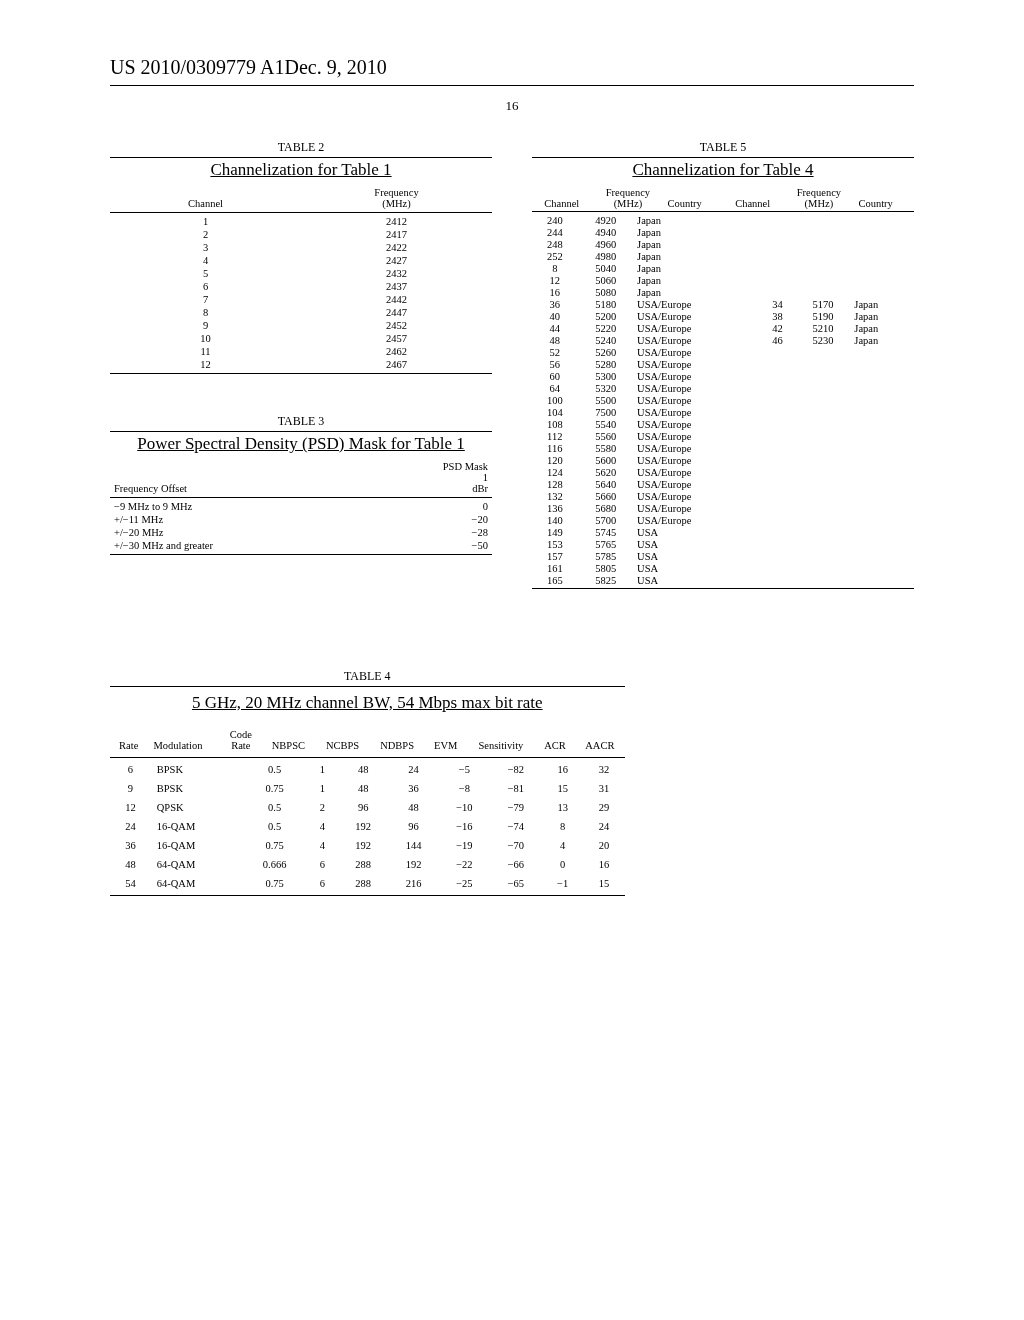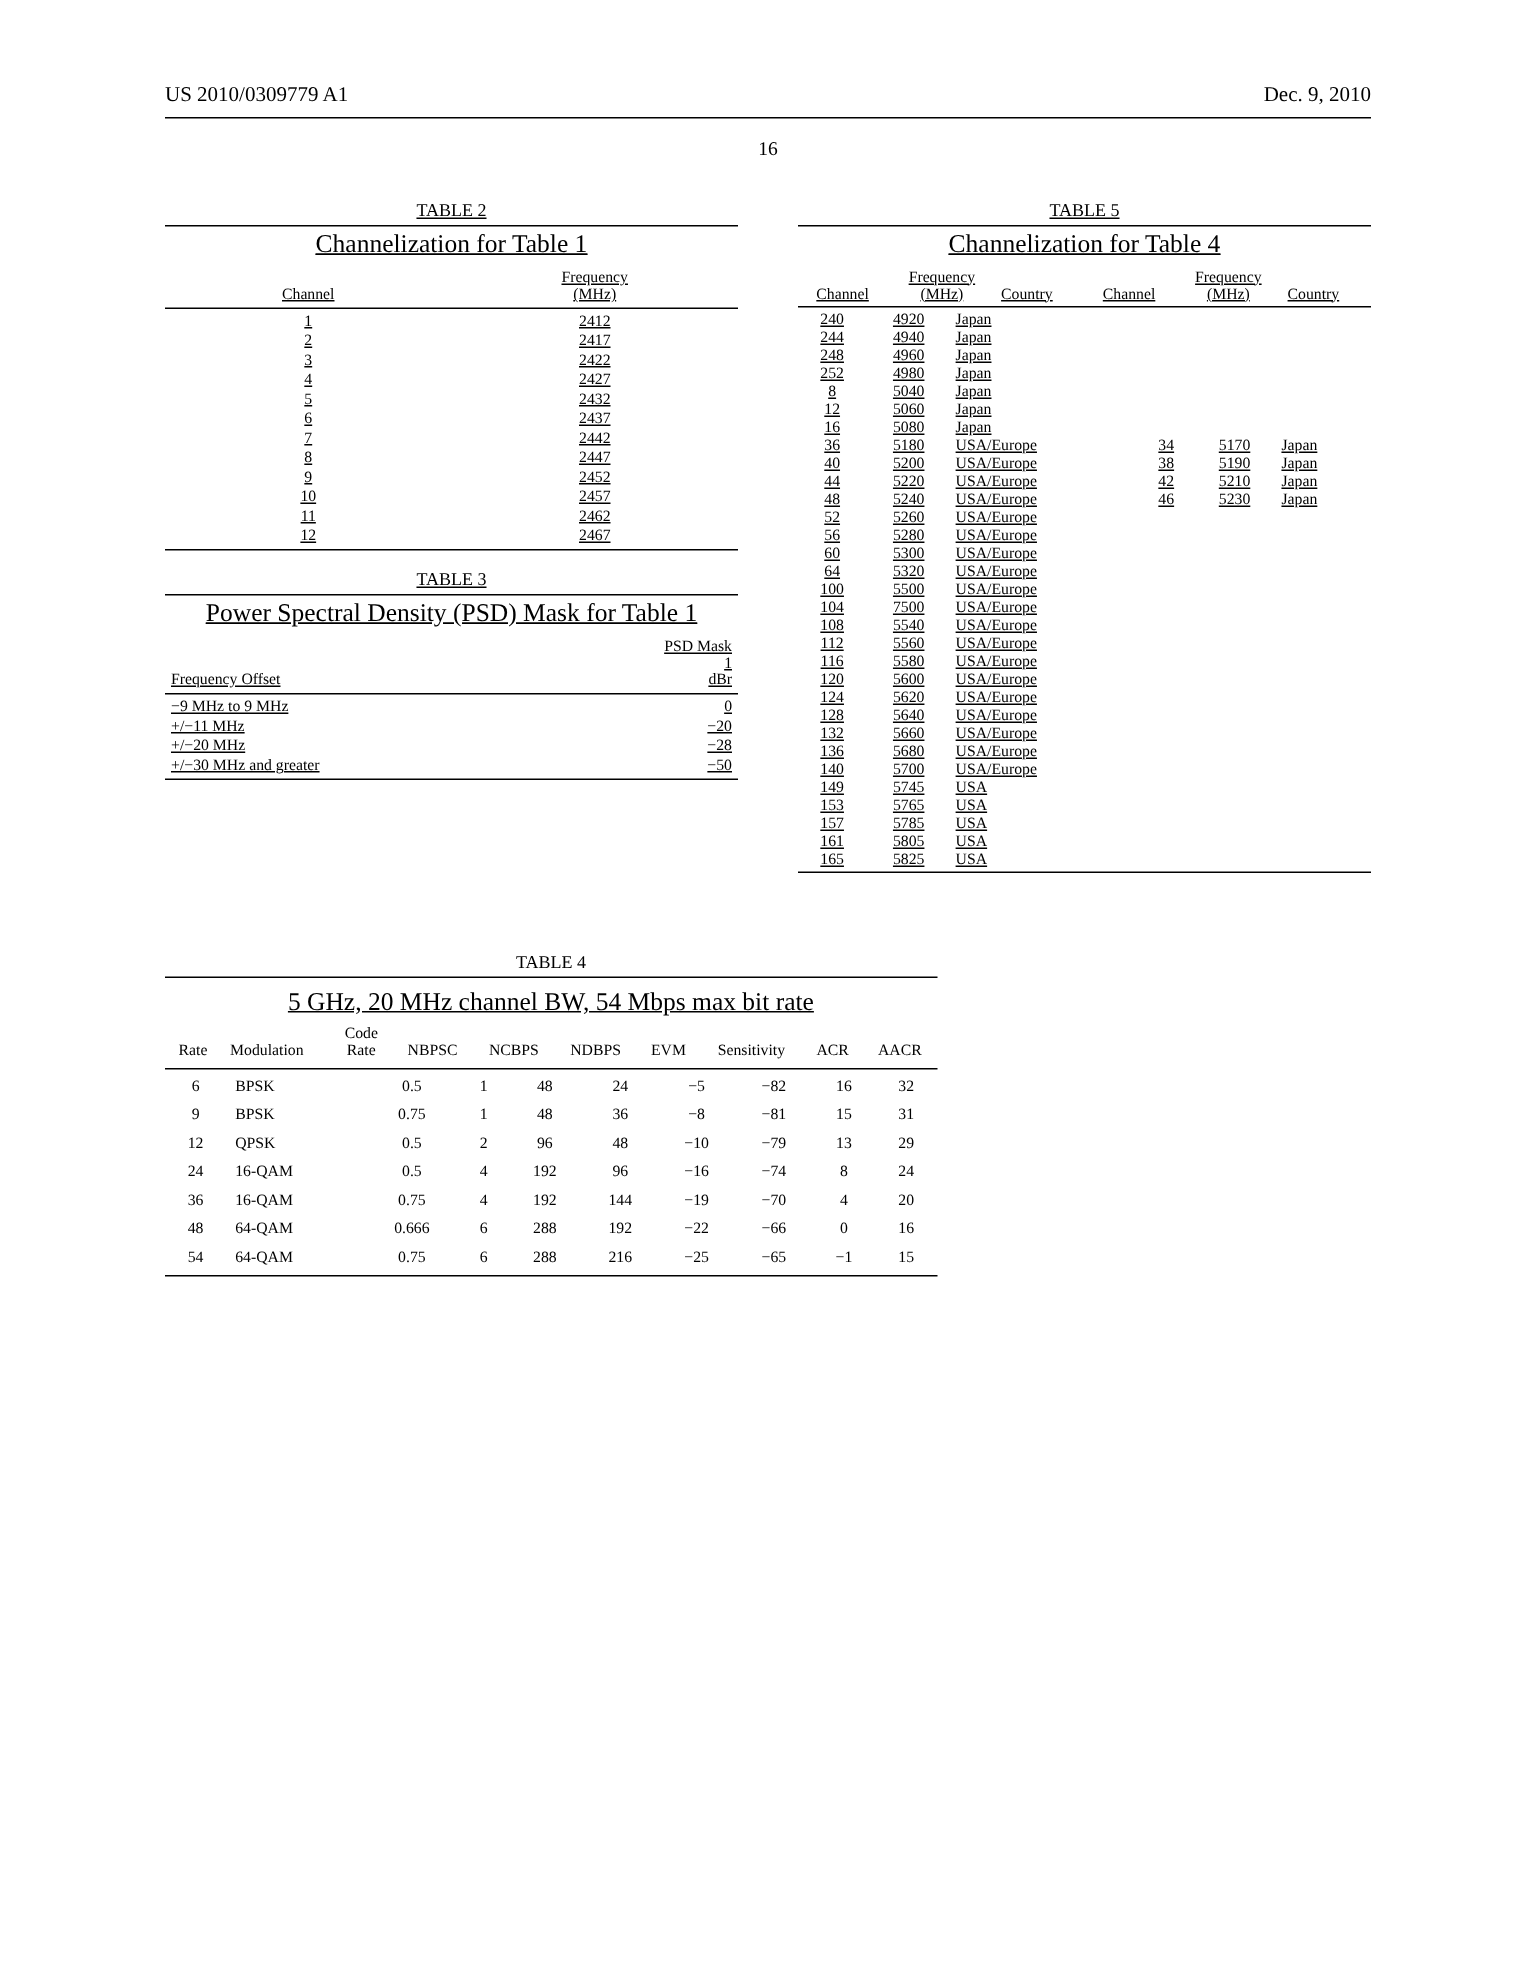--- a/index.html
+++ b/index.html
@@ -9,22 +9,21 @@
     font-size: 11px;
     color: #000;
     background: #fff;
     width: 1024px;
   }
   .page {
     padding: 56px 110px 40px 110px;
   }
   .header {
     display: flex;
-    justify-content: space-between;
-    font-size: 14px;
+    font-size: 20px;
     margin-bottom: 6px;
   }
   .header-rule {
     border: none;
     border-top: 1.2px solid #000;
     margin: 0 0 12px 0;
   }
   .page-num {
     text-align: center;
     font-size: 13px;
@@ -32,22 +31,21 @@
   }
   .two-col {
     display: flex;
     gap: 40px;
     align-items: flex-start;
   }
   .col-left { flex: 1; }
   .col-right { flex: 1; }
 
   .tbl-wrap {
-    margin-bottom: 12px;
-    text-decoration: underline;
+    margin-bottom: 40px;
   }
   .tbl-title {
     text-align: center;
     font-size: 12px;
     margin-bottom: 2px;
   }
   .tbl-subtitle {
     text-align: center;
     font-size: 17px;
     text-decoration: underline;
@@ -483,21 +481,21 @@
         </table>
         <hr class="hr-thick">
       </div>
 
     </div>
   </div>
 
   <div class="tbl4-wrap">
     <div class="tbl-title">TABLE 4</div>
     <hr class="hr-thick">
-    <div class="tbl-subtitle" style="margin-top:6px;margin-bottom:2px;">5 GHz, 20 MHz channel BW, 54 Mbps max bit rate</div>
+    <div class="tbl-subtitle" style="margin-top:6px;margin-bottom:12px;">5 GHz, 20 MHz channel BW, 54 Mbps max bit rate</div>
     <table class="table4">
       <thead>
         <tr>
           <th style="vertical-align:bottom">Rate</th>
           <th class="mod" style="vertical-align:bottom;text-align:left">Modulation</th>
           <th>
             <span>Code</span><br>
             <span>Rate</span>
           </th>
           <th style="vertical-align:bottom">NBPSC</th>

